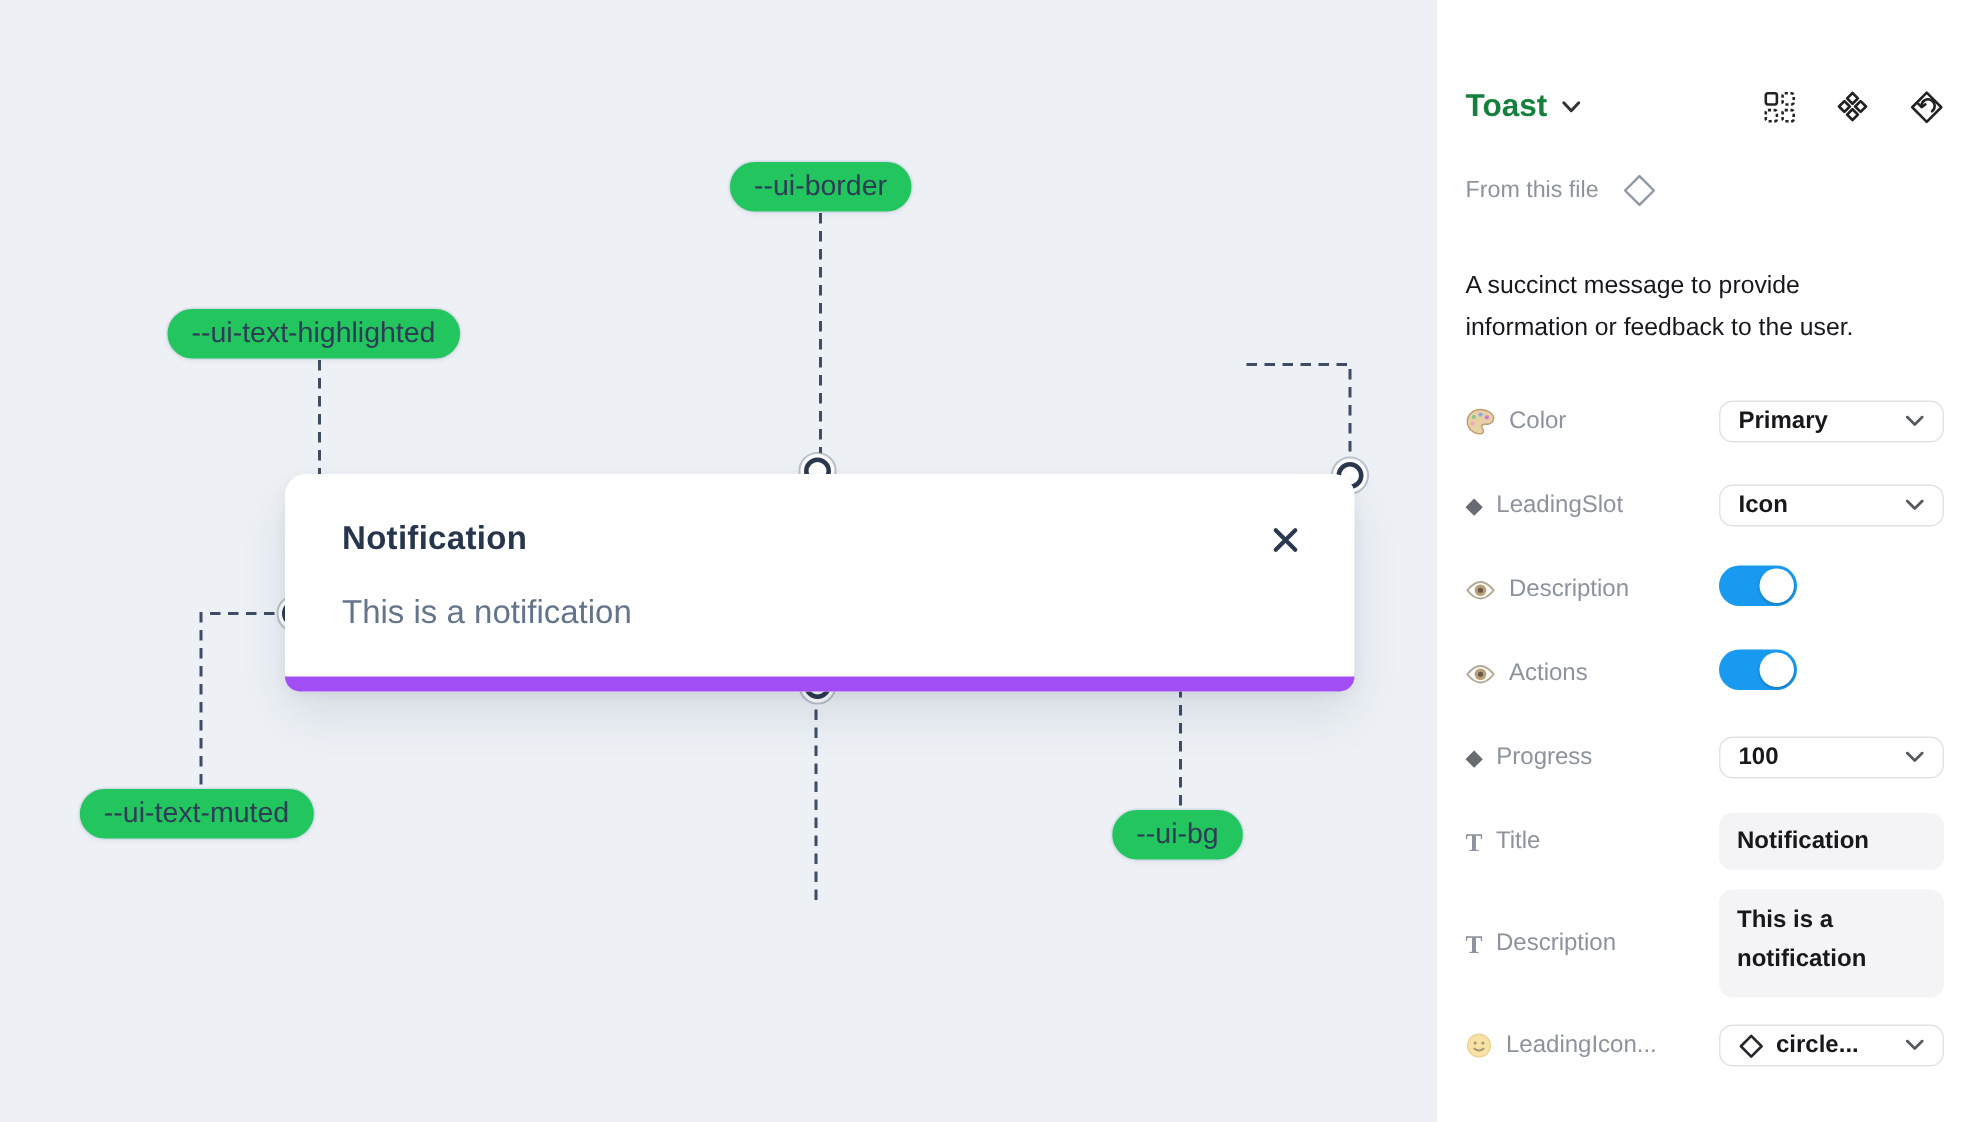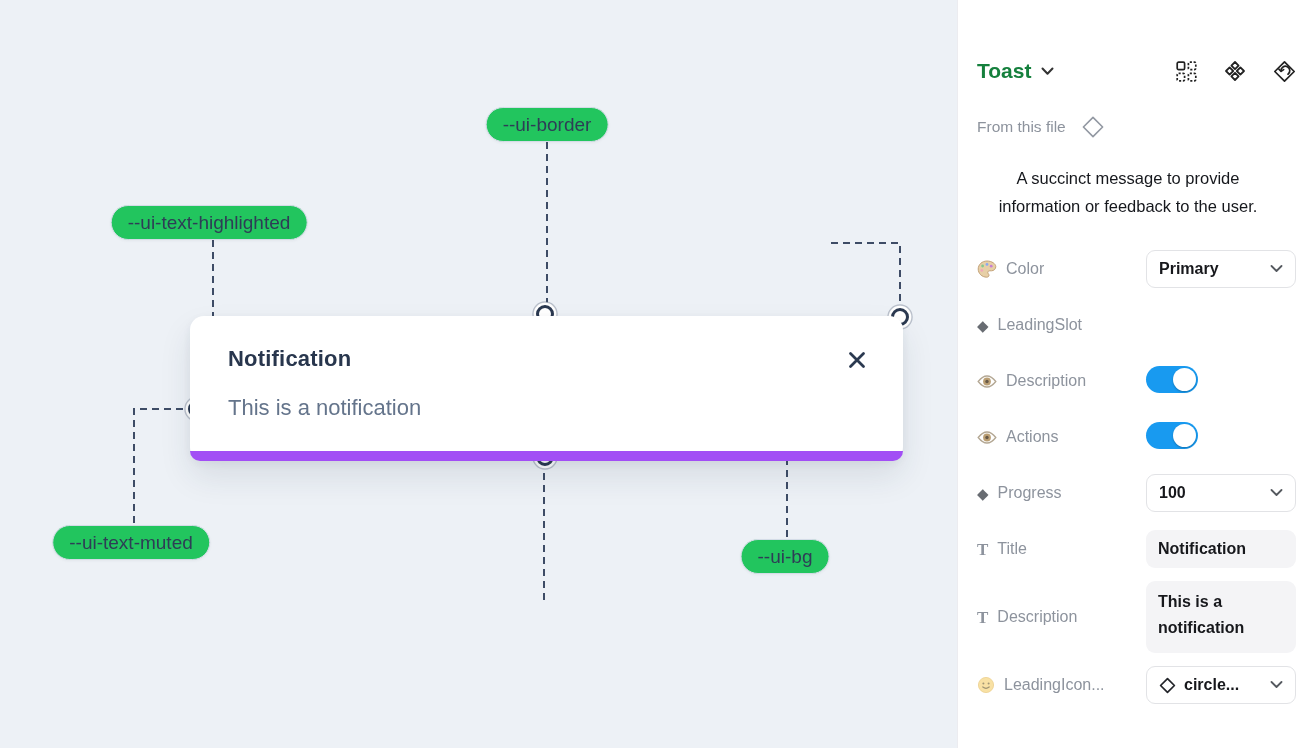--- a/index.html
+++ b/index.html
@@ -27,31 +27,31 @@
   .panel { position:relative; flex:1; background:#fff; border-left:1px solid #ececf0;
     padding:0 17px 0 19px; }
   .panel-header { display:flex; align-items:center; margin-top:56px; height:30px; }
   .panel-title { font-size:21px; font-weight:700; color:#15803d; }
   .title-chevron { margin-left:10px; display:flex; align-items:center; background:none; border:none; cursor:pointer; }
   .header-icons { margin-left:auto; display:flex; align-items:center; gap:27px; }
   .hicon { background:none; border:none; cursor:pointer; display:flex; align-items:center; }
 
   .source-row { display:flex; align-items:center; gap:15px; margin-top:28px; height:26px;
     color:#8d939d; font-size:15.5px; }
-  .panel-desc { margin-top:24px; width:302px; font-size:16.5px; line-height:28px; color:#16181d;text-align:center; }
+  .panel-desc { margin-top:36px; width:302px; font-size:16.5px; line-height:28px; color:#16181d; }
 
   .props { margin-top:21px; }
   .prop-row { display:flex; align-items:center; height:56px; }
   .prop-row.tall { height:80px; }
   .prop-label { display:flex; align-items:center; gap:9px; width:169px; flex:0 0 169px;
     color:#8d939d; font-size:16px; }
   .prop-label .txt { white-space:nowrap; overflow:hidden; text-overflow:ellipsis; max-width:140px; }
   .prop-control { width:150px; flex:0 0 150px; }
 
-  .dropdown { display:flex; align-items:center; gap:8px; width:150px; height:38px;
+  .dropdown { display:flex; align-items:center; gap:8px; width:150px; height:28px;
     border:1px solid #e2e3e6; border-radius:9px; padding:0 12px; background:#fff;
     font-size:16px; font-weight:600; color:#17181c; cursor:pointer; }
   .dropdown .val { white-space:nowrap; overflow:hidden; text-overflow:ellipsis; }
   .dropdown .chevron { margin-left:auto; flex:0 0 auto; display:flex; }
 
   .textfield { display:flex; align-items:center; width:150px; min-height:38px; border-radius:9px;
     padding:0 12px; background:#f4f4f6; font-size:16px; font-weight:600; color:#17181c; cursor:text; }
   .textfield.multiline { align-items:flex-start; padding:8px 12px; line-height:26px; min-height:72px; }
 
   .toggle { position:relative; width:52px; height:27px; border-radius:14px; background:#c9ccd1;
@@ -193,20 +193,30 @@
             </span>
           </button>
         </div>
       </div>
 
       <div class="prop-row">
         <div class="prop-label">
           <span class="glyph-diamond">◆</span>
           <span class="txt">LeadingSlot</span>
         </div>
+        <div class="prop-control">
+          <button class="dropdown">
+            <span class="val">Icon</span>
+            <span class="chevron">
+              <svg width="13" height="8" viewBox="0 0 13 8">
+                  <polyline points="1.5,1 6.5,6 11.5,1" fill="none" stroke="#55595f" stroke-width="1.8" stroke-linecap="round" stroke-linejoin="round"></polyline>
+                </svg>
+            </span>
+          </button>
+        </div>
       </div>
 
       <div class="prop-row">
         <div class="prop-label">
           <svg width="20" height="15" viewBox="0 0 20 15" opacity=".85">
             <path d="M1.2 7.5 Q10 -3.5 18.8 7.5 Q10 18.5 1.2 7.5 Z" fill="#fff" stroke="#a69881" stroke-width="1.3"></path>
             <circle cx="10" cy="7.5" r="3.9" fill="#b08f5c"></circle>
               <circle cx="10" cy="7.5" r="1.7" fill="#4d3d28"></circle>
           </svg>
           <span class="txt">Description</span>

